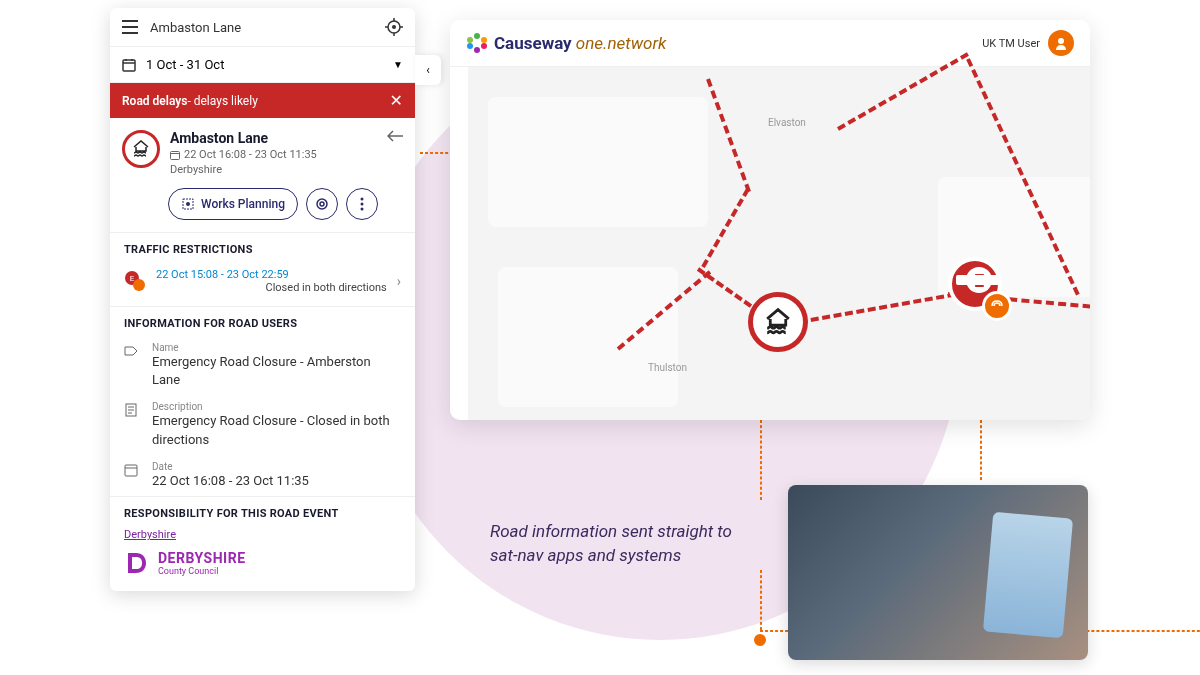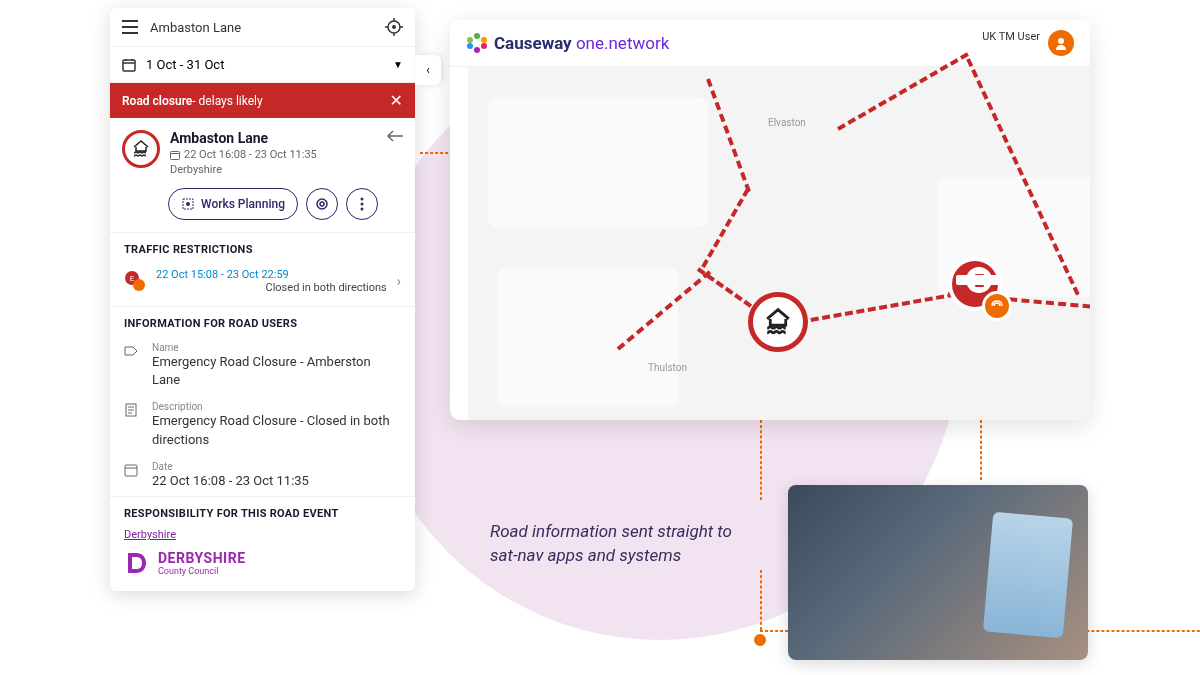--- a/index.html
+++ b/index.html
@@ -47,22 +47,22 @@
 .dcc-text { color: #9c27b0; }
 .dcc-text .big { font-size: 14px; font-weight: 700; letter-spacing: 0.5px; }
 .dcc-text .small { font-size: 9px; }
 
 
 .map-panel { position: absolute; left: 450px; top: 20px; width: 640px; height: 400px; background: white; border-radius: 10px; box-shadow: 0 6px 24px rgba(0,0,0,0.12); z-index: 2; overflow: hidden; }
 .map-header { display: flex; align-items: center; padding: 10px 16px; background: white; border-bottom: 1px solid #f0f0f0; }
 .brand { display: flex; align-items: center; gap: 6px; }
 .brand-text { font-size: 17px; color: #2a2a6e; }
 .brand-text .bold { font-weight: 700; }
-.brand-text .light { font-weight: 400; color: #6d28d9; }
-.user-area { margin-left: auto; display: flex; align-items: flex-start; gap: 8px; font-size: 11px; color: #333; }
+.brand-text .light { font-weight: 400; color: #a16207; font-style: italic; }
+.user-area { margin-left: auto; display: flex; align-items: center; gap: 8px; font-size: 11px; color: #333; }
 .user-avatar { width: 26px; height: 26px; border-radius: 50%; background: #ef6c00; display: flex; align-items: center; justify-content: center; color: white; }
 .map-body { position: relative; height: 354px; background: #f4f4f4; margin-left: 18px; }
 .map-shape { position: absolute; background: #fff; }
 .map-label { position: absolute; font-size: 10px; color: #999; }
 .road-line { position: absolute; border-top: 4px dashed #c62828; }
 .map-marker { position: absolute; width: 60px; height: 60px; background: white; border: 5px solid #c62828; border-radius: 50%; display: flex; align-items: center; justify-content: center; }
 
 
 .collapse-tab { position: absolute; left: 415px; top: 55px; width: 26px; height: 30px; background: white; border-radius: 0 6px 6px 0; box-shadow: 2px 0 6px rgba(0,0,0,0.1); display: flex; align-items: center; justify-content: center; font-size: 12px; z-index: 4; }
 
@@ -114,21 +114,21 @@
     <span class="cal">
       <svg width="14" height="14" viewBox="0 0 14 14">
           <rect x="1" y="2" width="12" height="11" rx="1" fill="none" stroke="#333" stroke-width="1.5"></rect>
           <path d="M1 5h12M4 1v2M10 1v2" stroke="#333" stroke-width="1.5"></path>
         </svg>
     </span>
     <span>1 Oct - 31 Oct</span>
     <span class="chev">▼</span>
   </div>
   <div class="alert-banner">
-    <span class="bold">Road closure</span>
+    <span class="bold">Road delays</span>
     <span> - delays likely</span>
     <span class="close">✕</span>
   </div>
   <div class="detail-head">
     <div class="detail-icon">
       <svg width="22" height="22" viewBox="0 0 22 22">
           <path d="M4 9l7-6 7 6M6 9v4h10V9M4 15c1 0 1-1 2-1s1 1 2 1 1-1 2-1 1 1 2 1 1-1 2-1 1 1 2 1M4 18c1 0 1-1 2-1s1 1 2 1 1-1 2-1 1 1 2 1 1-1 2-1 1 1 2 1" stroke="#222" stroke-width="1.5" fill="none"></path>
         </svg>
     </div>
     <div class="detail-body">

